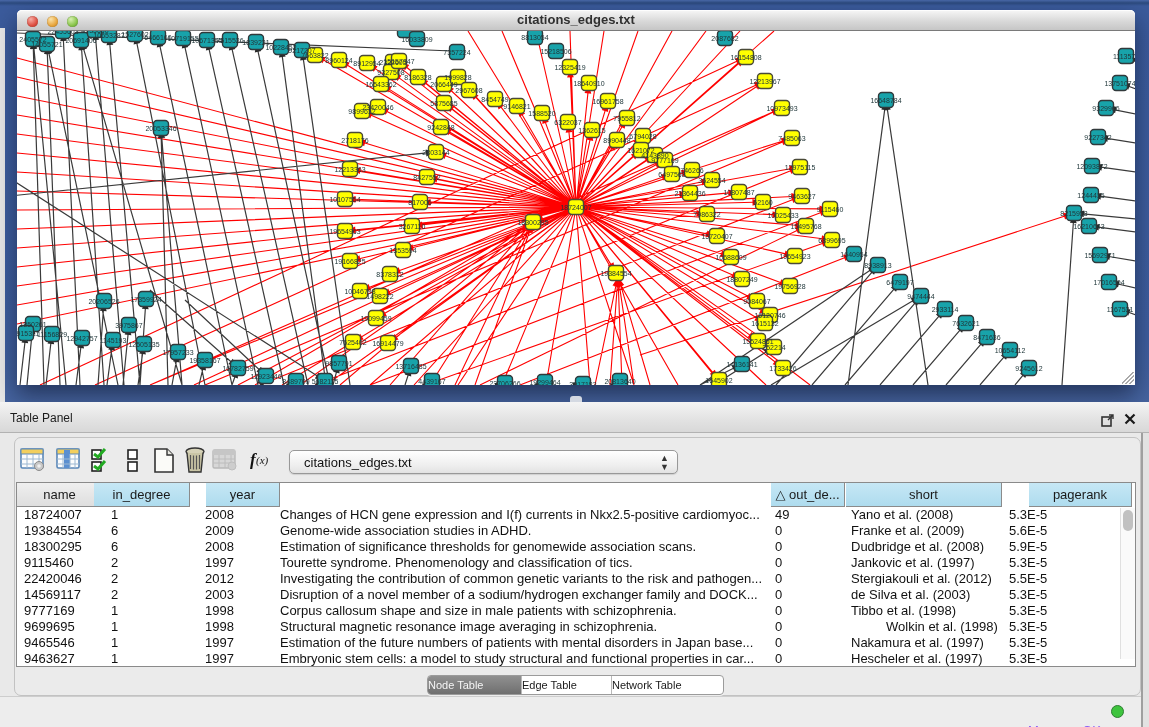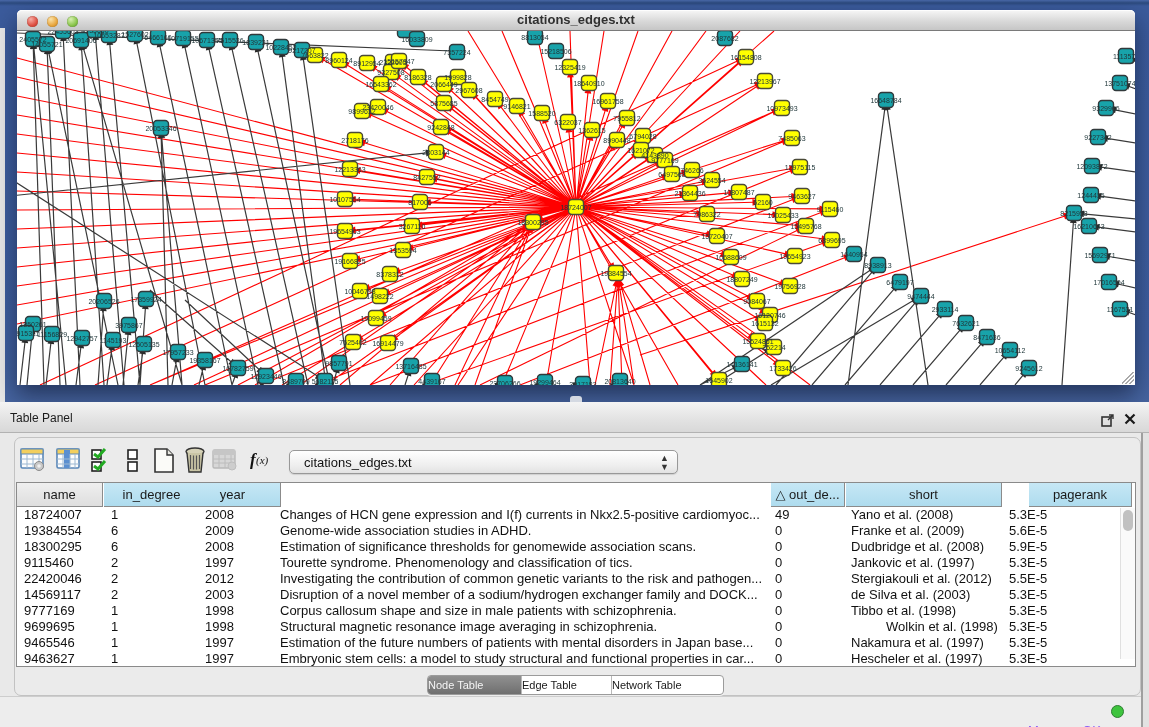--- a/index.html
+++ b/index.html
@@ -404,22 +404,22 @@
 </g>
 <text x="232" y="19" font-family="Liberation Serif, serif" font-size="17" font-style="italic" font-weight="bold" fill="#111">f</text>
 <text x="238" y="18" font-family="Liberation Serif, serif" font-size="11" font-style="italic" fill="#111">(x)</text>
 </svg>
 <div id="dropdown">
       <span class="txt">citations_edges.txt</span>
       <span class="arr">▲<br>▼</span>
     </div>
 <div id="table">
   <div class="hc" style="left:0;width:86px;background:linear-gradient(#efefef,#dedede)">name</div>
-  <div class="hc" style="left:87px;width:96px">in_degree</div>
-  <div class="hc" style="left:168px;width:96px">year</div>
+  <div class="hc" style="left:77px;width:96px">in_degree</div>
+  <div class="hc" style="left:189px;width:74px">year</div>
   <div class="hc" style="left:754px;width:74px">△ out_de...</div>
   <div class="hc" style="left:829px;width:156px">short</div>
   <div class="hc" style="left:1012px;width:103px">pagerank</div>
 <div class="trow" style="top:24.0px">
 <span style="left:7px">18724007</span>
         <span style="left:94px">1</span>
         <span style="left:188px">2008</span>
 <span style="left:263px">Changes of HCN gene expression and I(f) currents in Nkx2.5-positive cardiomyoc...</span>
         <span style="left:758px">49</span>
         <span style="left:834px">Yano et al. (2008)</span>

